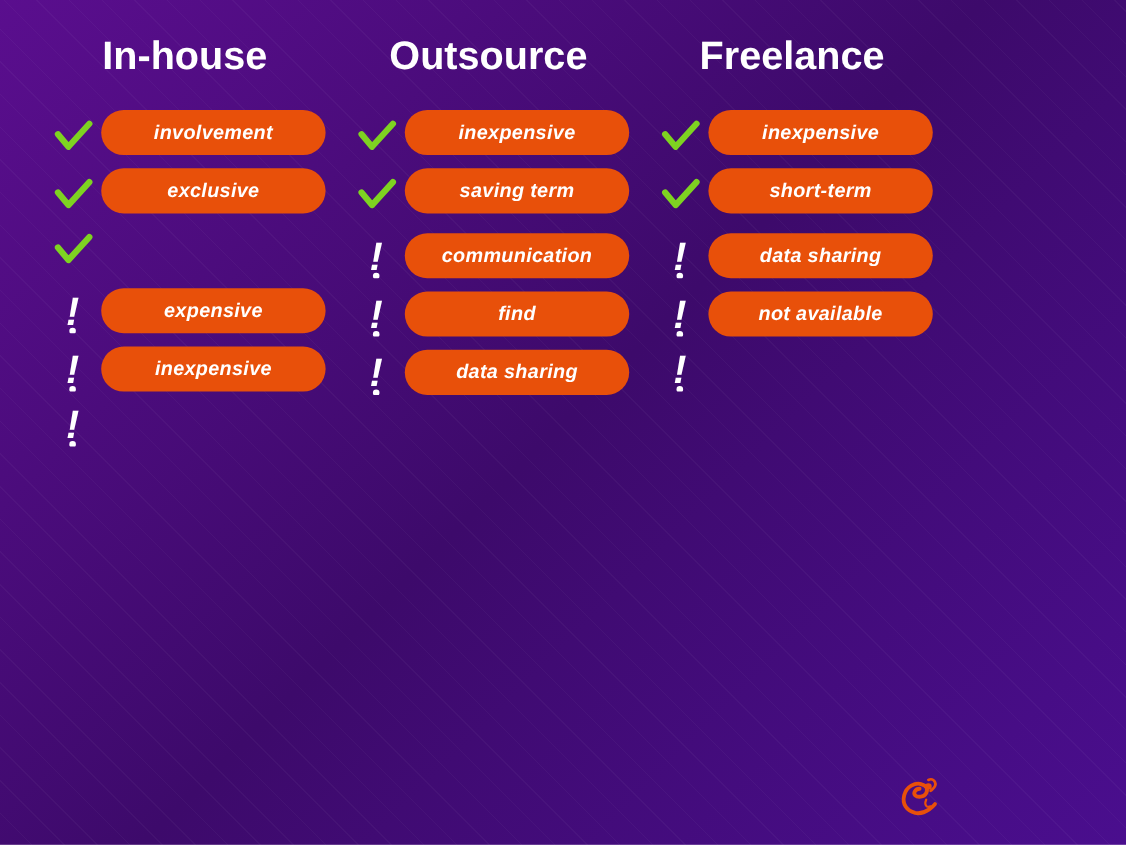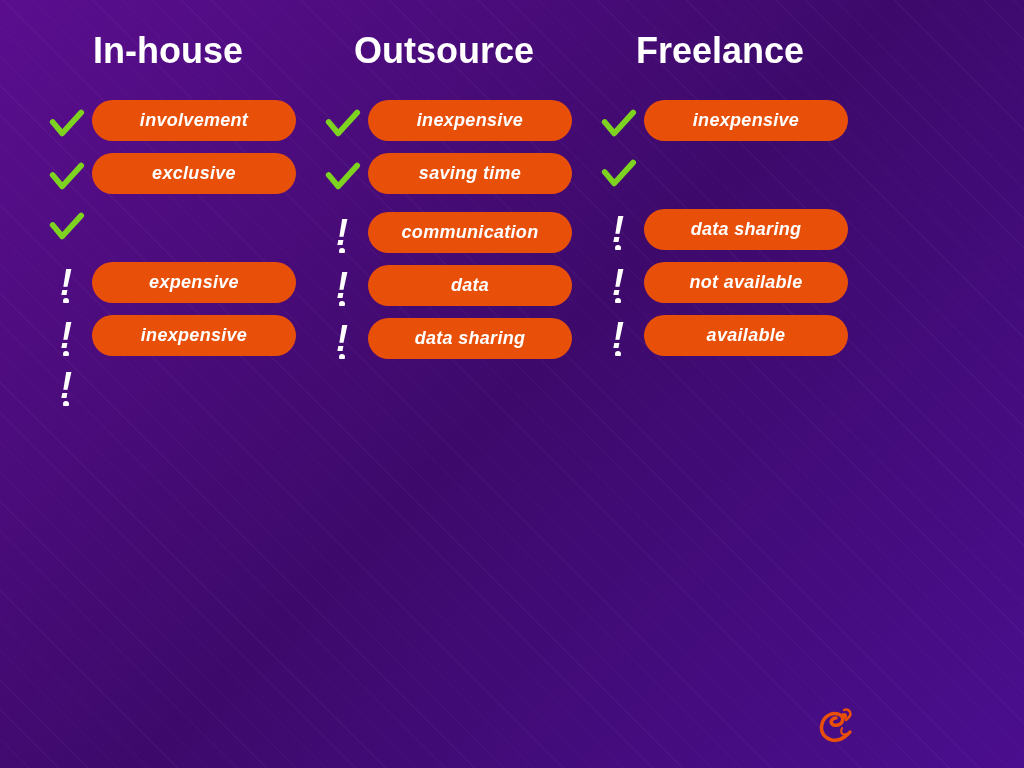--- a/index.html
+++ b/index.html
@@ -188,42 +188,42 @@
         </svg>
             </div>
             <div class="pill">inexpensive</div>
           </div>
           <div class="item-row">
             <div class="icon-area">
         <svg class="check-svg" viewBox="0 0 40 40" xmlns="http://www.w3.org/2000/svg">
           <path d="M6 20 L16 32 L36 10" stroke="#7ed321" stroke-width="6" fill="none" stroke-linecap="round" stroke-linejoin="round"></path>
         </svg>
             </div>
-            <div class="pill">saving time</div>
+            <div class="pill">saving term</div>
           </div>
         </div>
         <div class="spacer"></div>
         <div class="items-group">
           <div class="item-row">
             <div class="icon-area">
         <svg width="28" height="38" viewBox="0 0 28 38" xmlns="http://www.w3.org/2000/svg">
           <text x="14" y="30" text-anchor="middle" font-size="36" font-weight="900" fill="white" font-family="Arial">!</text>
           <circle cx="14" cy="36" r="3" fill="white"></circle>
         </svg>
             </div>
             <div class="pill">communication</div>
           </div>
           <div class="item-row">
             <div class="icon-area">
         <svg width="28" height="38" viewBox="0 0 28 38" xmlns="http://www.w3.org/2000/svg">
           <text x="14" y="30" text-anchor="middle" font-size="36" font-weight="900" fill="white" font-family="Arial">!</text>
           <circle cx="14" cy="36" r="3" fill="white"></circle>
         </svg>
             </div>
-            <div class="pill">data</div>
+            <div class="pill">find</div>
           </div>
           <div class="item-row">
             <div class="icon-area">
         <svg width="28" height="38" viewBox="0 0 28 38" xmlns="http://www.w3.org/2000/svg">
           <text x="14" y="30" text-anchor="middle" font-size="36" font-weight="900" fill="white" font-family="Arial">!</text>
           <circle cx="14" cy="36" r="3" fill="white"></circle>
         </svg>
             </div>
             <div class="pill">data sharing</div>
           </div>
@@ -239,20 +239,21 @@
         </svg>
             </div>
             <div class="pill">inexpensive</div>
           </div>
           <div class="item-row">
             <div class="icon-area">
         <svg class="check-svg" viewBox="0 0 40 40" xmlns="http://www.w3.org/2000/svg">
           <path d="M6 20 L16 32 L36 10" stroke="#7ed321" stroke-width="6" fill="none" stroke-linecap="round" stroke-linejoin="round"></path>
         </svg>
             </div>
+            <div class="pill">short-term</div>
           </div>
         </div>
         <div class="spacer"></div>
         <div class="items-group">
           <div class="item-row">
             <div class="icon-area">
         <svg width="28" height="38" viewBox="0 0 28 38" xmlns="http://www.w3.org/2000/svg">
           <text x="14" y="30" text-anchor="middle" font-size="36" font-weight="900" fill="white" font-family="Arial">!</text>
           <circle cx="14" cy="36" r="3" fill="white"></circle>
         </svg>
@@ -268,21 +269,20 @@
             </div>
             <div class="pill">not available</div>
           </div>
           <div class="item-row">
             <div class="icon-area">
         <svg width="28" height="38" viewBox="0 0 28 38" xmlns="http://www.w3.org/2000/svg">
           <text x="14" y="30" text-anchor="middle" font-size="36" font-weight="900" fill="white" font-family="Arial">!</text>
           <circle cx="14" cy="36" r="3" fill="white"></circle>
         </svg>
             </div>
-            <div class="pill">available</div>
           </div>
         </div>
       </div>
     </div>
 
   <div class="logo-area">
     <svg class="logo-icon" viewBox="0 0 48 48" xmlns="http://www.w3.org/2000/svg">
 
       <ellipse cx="24" cy="24" rx="22" ry="22" fill="none"></ellipse>
 

